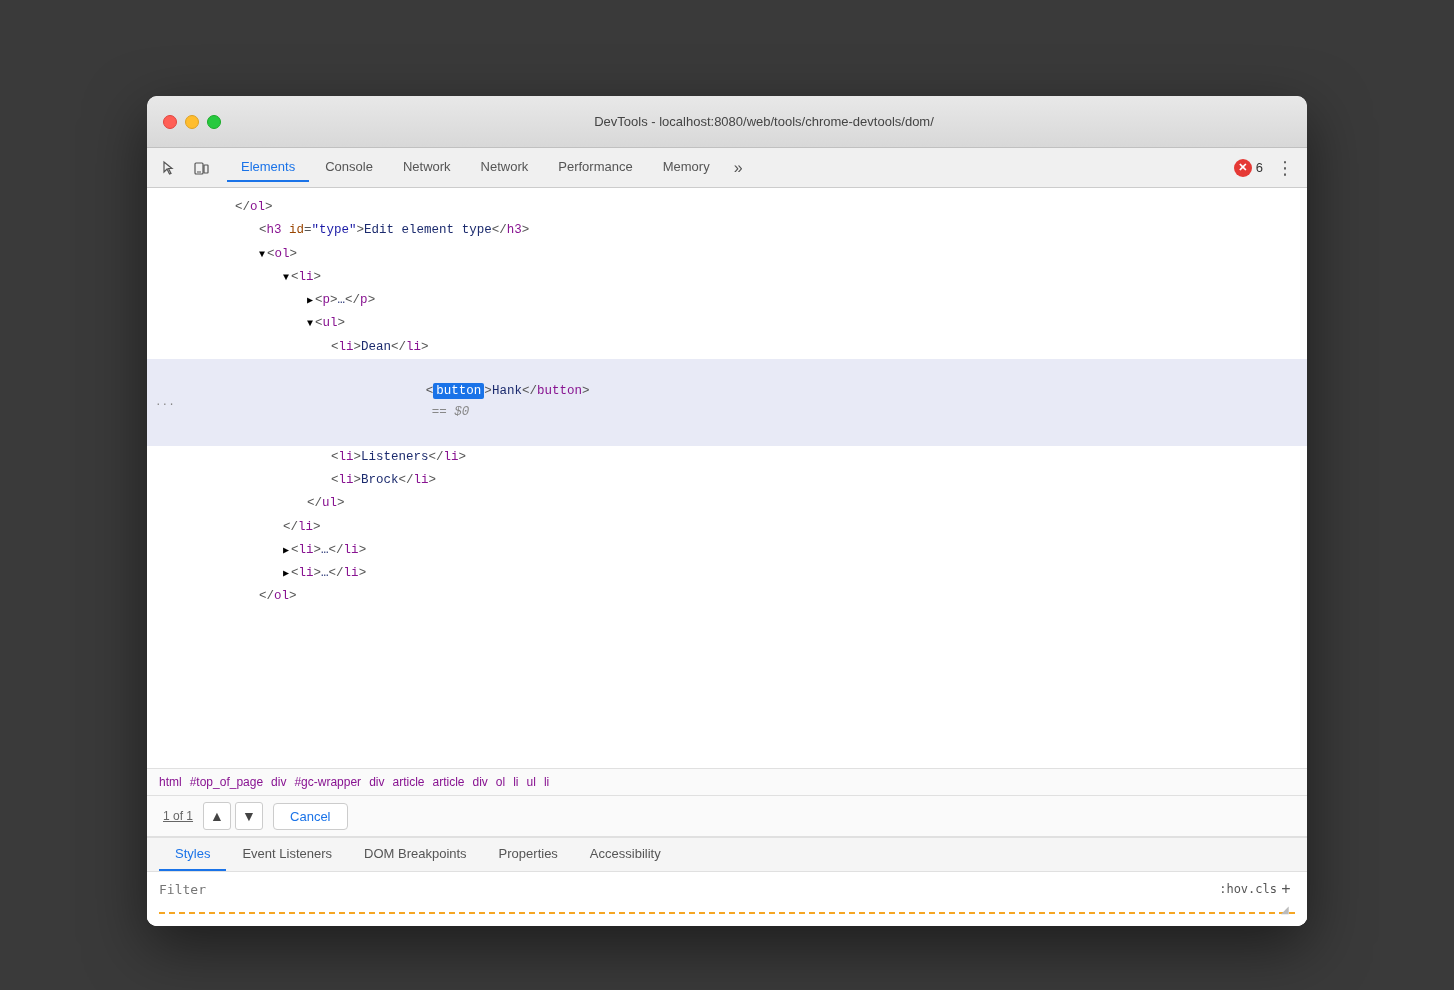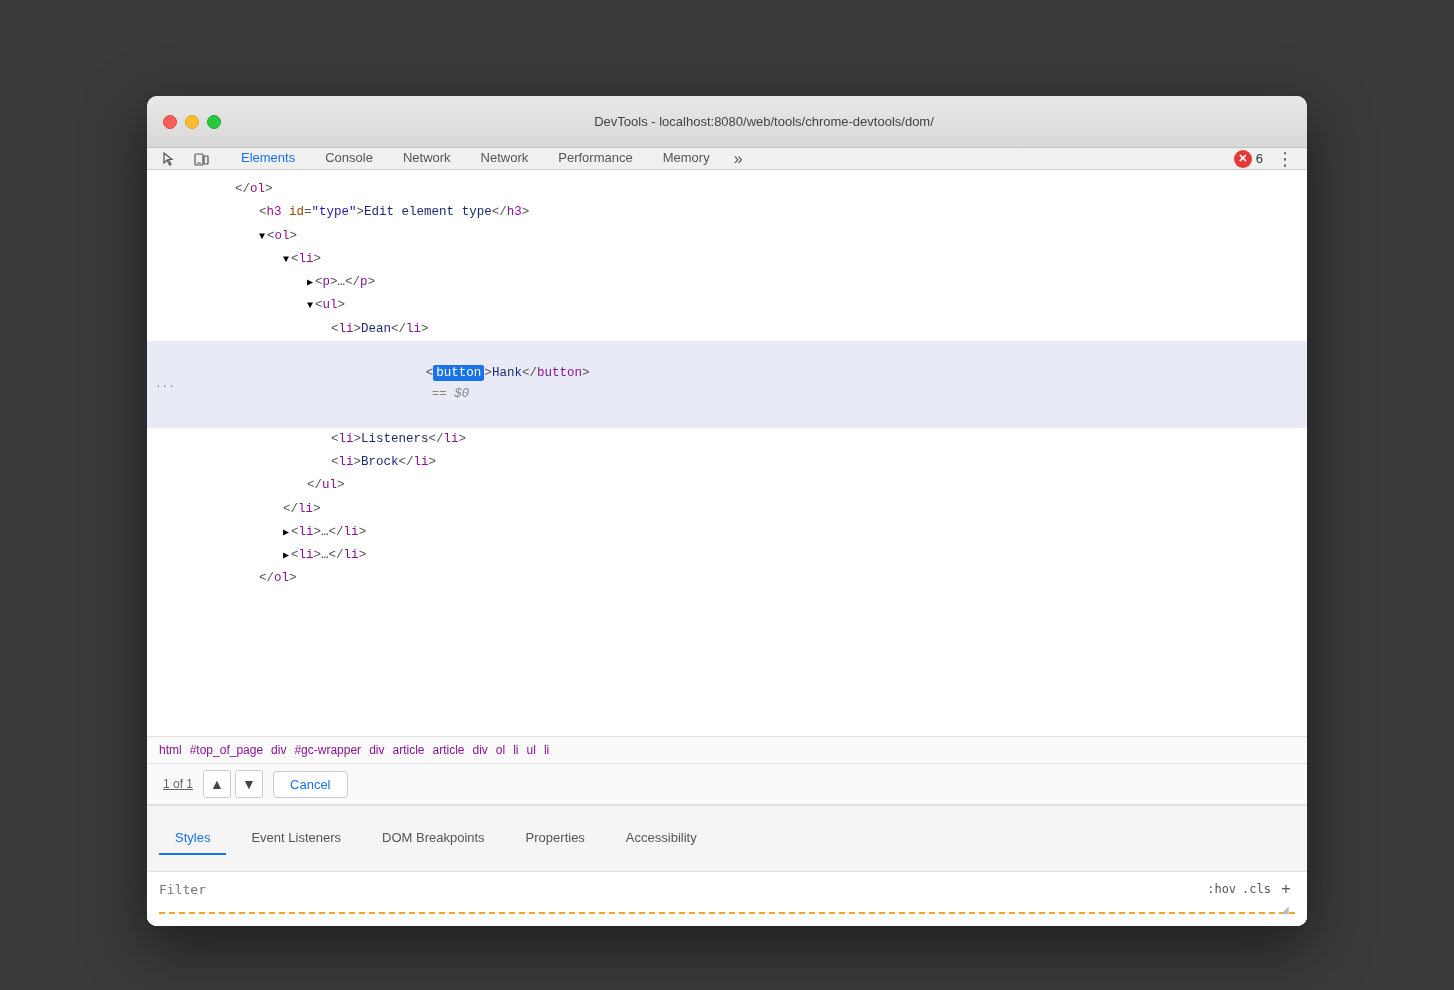--- a/index.html
+++ b/index.html
@@ -53,21 +53,21 @@
       font-size: 13px;
       color: #444;
       font-weight: 500;
     }
     
     .tab-bar {
       background: #f0f0f0;
       border-bottom: 1px solid #ccc;
       display: flex;
       align-items: center;
-      height: 22px;
+      height: 40px;
       padding: 0 8px;
       flex-shrink: 0;
     }
     .toolbar-icons {
       display: flex;
       gap: 4px;
       margin-right: 12px;
     }
     .toolbar-icon-btn {
       width: 28px;
@@ -264,22 +264,21 @@
     }
     
     .bottom-panel {
       border-top: 1px solid #e0e0e0;
       background: white;
     }
     .panel-tabs {
       display: flex;
       border-bottom: 1px solid #e0e0e0;
       background: #f5f5f5;
-      padding: 16px 12px;
-      gap: 9px;
+      padding: 0 12px;
     }
     .panel-tab {
       padding: 8px 16px;
       font-size: 13px;
       cursor: pointer;
       color: #555;
       border-bottom: 2px solid transparent;
       white-space: nowrap;
     }
     .panel-tab.active {
@@ -300,21 +299,20 @@
       flex: 1;
       border: none;
       background: transparent;
       font-size: 13px;
       color: #999;
       outline: none;
       font-family: "Menlo", monospace;
     }
     .hov-cls {
       display: flex;
-      gap: 6px;
       align-items: center;
     }
     .hov-btn, .cls-btn {
       font-size: 12px;
       color: #555;
       cursor: pointer;
       font-family: "Menlo", monospace;
     }
     .add-style-btn {
       width: 18px;

